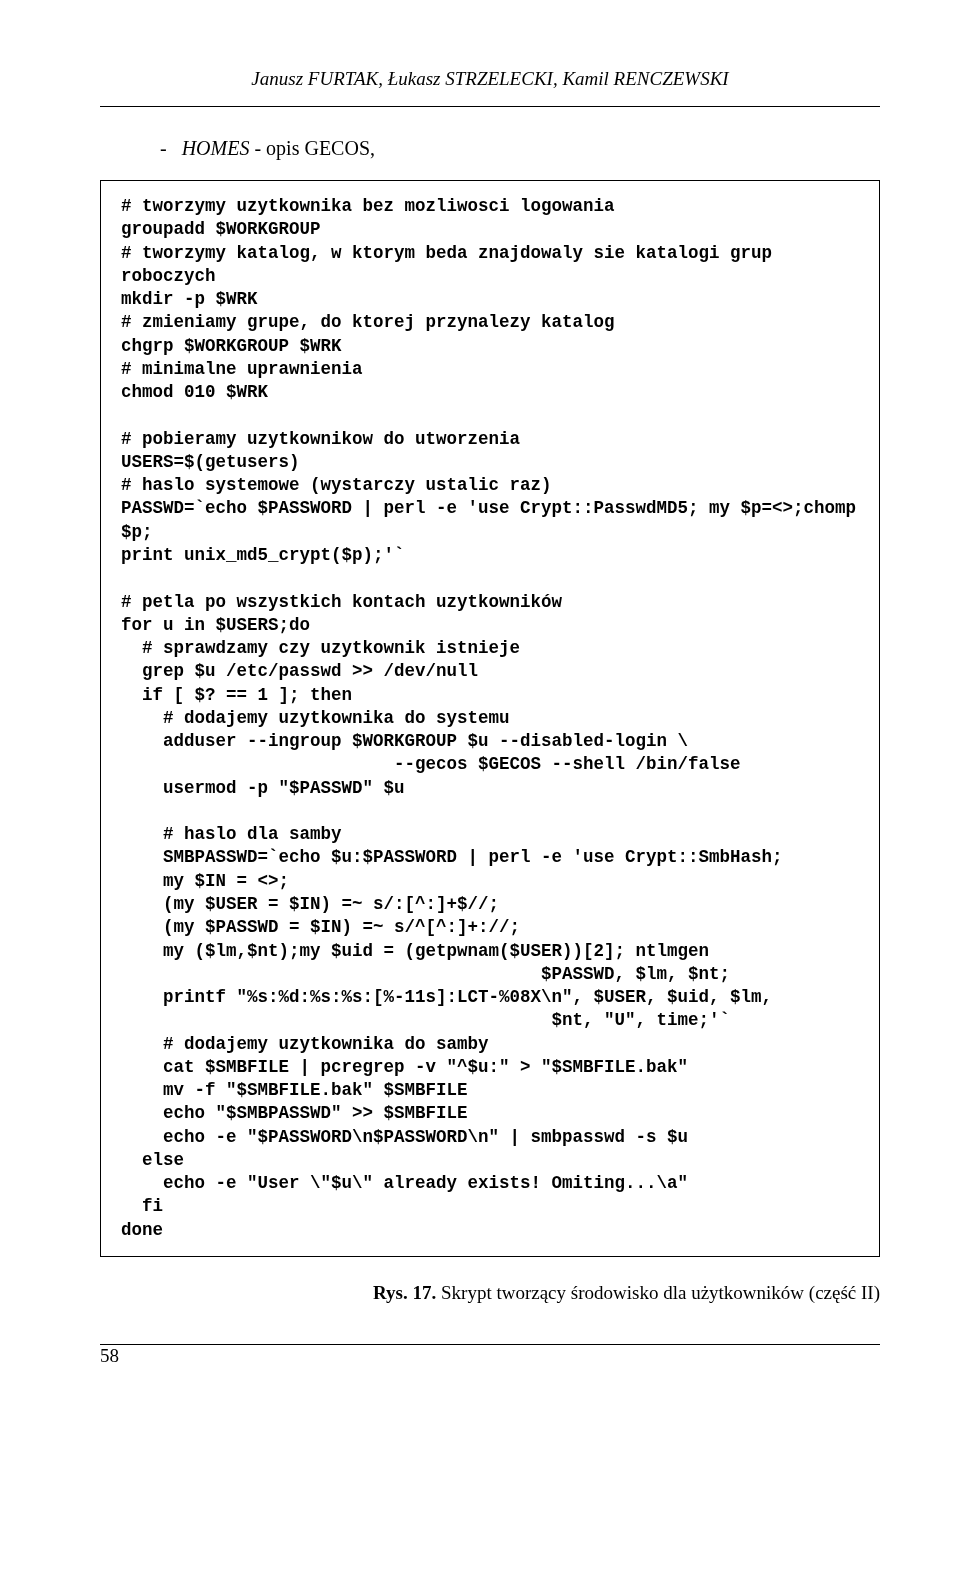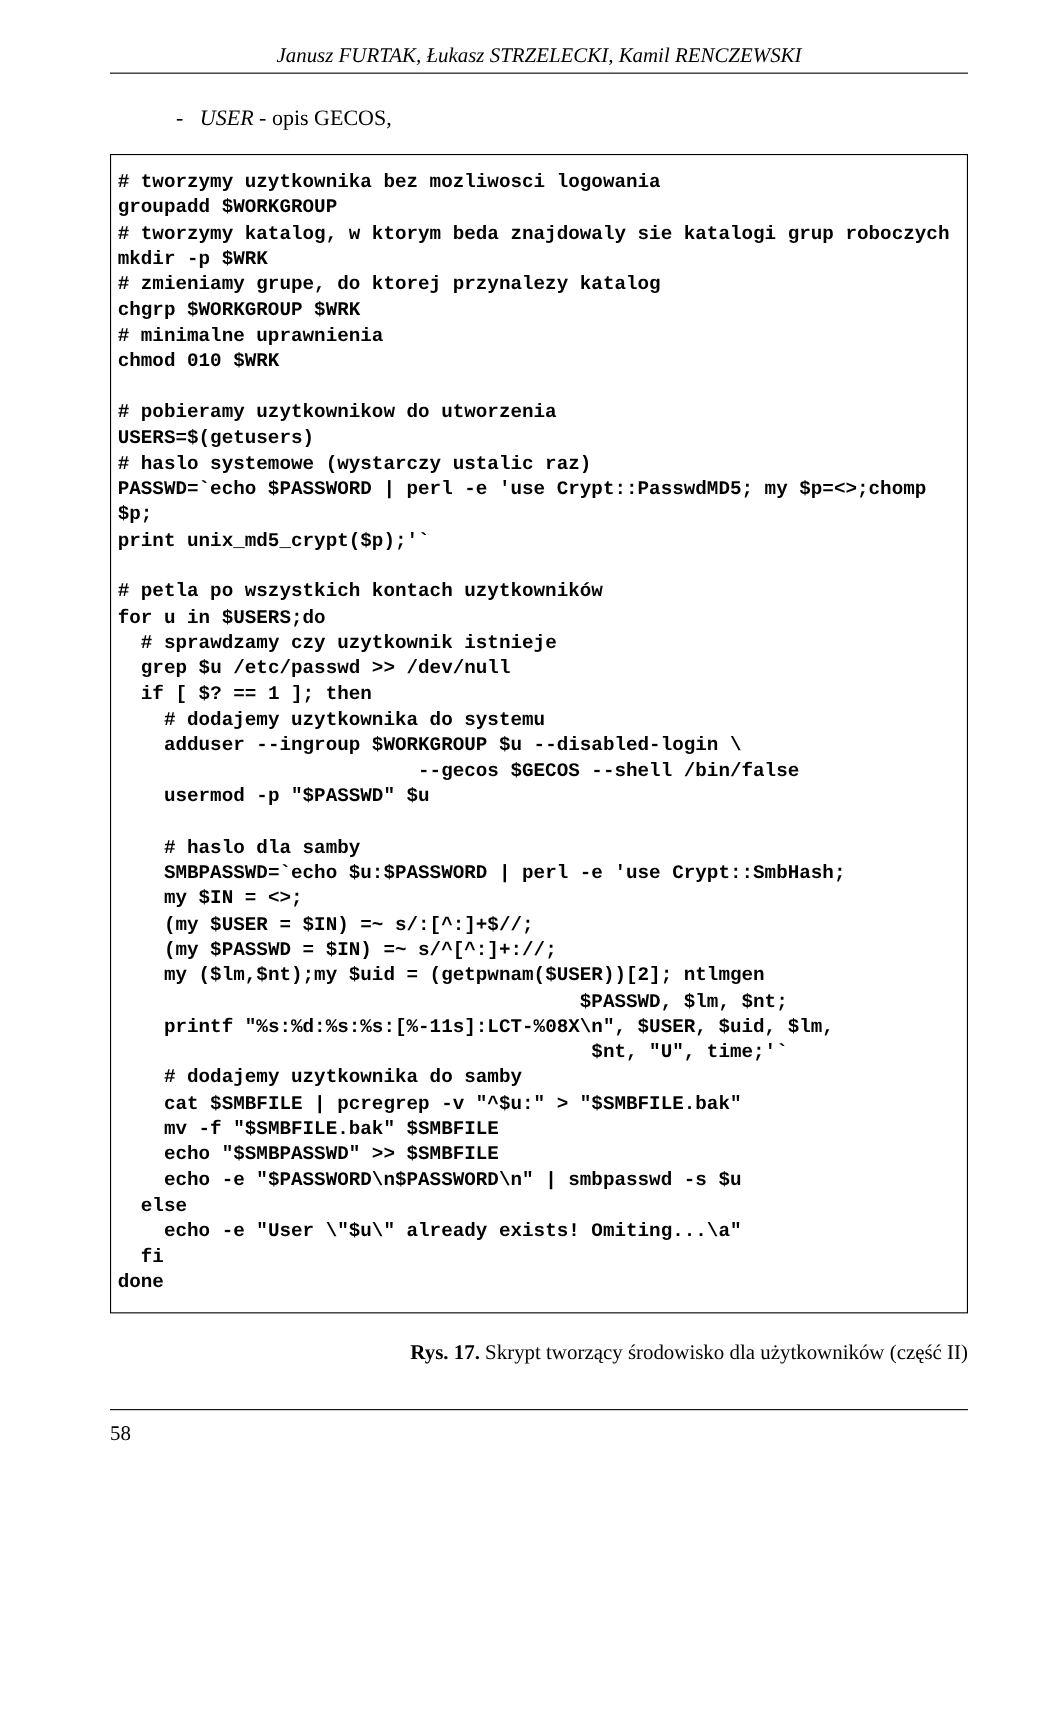--- a/index.html
+++ b/index.html
@@ -9,38 +9,39 @@
       font-family: "Times New Roman", Times, serif;
       width: 960px;
     }
     .page {
       padding: 40px 80px 30px 100px;
     }
     .header-line {
       font-style: italic;
       text-align: center;
       font-size: 19px;
-      padding-bottom: 4px;
+      padding-bottom: 16px;
       border-bottom: 1px solid #000;
       margin-bottom: 30px;
+      margin-top: 28px;
     }
     .intro-list {
       font-size: 20px;
       margin-left: 60px;
       margin-bottom: 20px;
     }
     .intro-list .item {
       margin: 2px 0;
     }
     .intro-list em {
       font-style: italic;
     }
     .code-box {
       border: 1px solid #000;
-      padding: 14px 6px;
+      padding: 14px 20px;
       font-family: "Courier New", Courier, monospace;
       font-weight: bold;
       font-size: 17.5px;
       line-height: 1.33;
       white-space: pre-wrap;
       margin-bottom: 25px;
     }
     .caption {
       text-align: right;
       font-size: 19px;
@@ -48,31 +49,31 @@
       margin-bottom: 40px;
     }
     .caption b {
       font-weight: bold;
     }
     .footer {
       display: flex;
       justify-content: space-between;
       font-size: 19px;
       border-top: 1px solid #000;
-      padding-top: 11px;
+      padding-top: 0;
     }
   </style>
 </head>
 <body>
 
 <div class="page">
   <div class="header-line">Janusz FURTAK, Łukasz STRZELECKI, Kamil RENCZEWSKI</div>
 
   <div class="intro-list">
-    <div class="item">-&nbsp;&nbsp;&nbsp;<em>USER</em><span> - opis GECOS,</span></div>
+    <div class="item">-&nbsp;&nbsp;&nbsp;<em>HOMES</em><span> - opis GECOS,</span></div>
   </div>
 
   <div class="code-box"># tworzymy uzytkownika bez mozliwosci logowania
 groupadd $WORKGROUP
 # tworzymy katalog, w ktorym beda znajdowaly sie katalogi grup roboczych
 mkdir -p $WRK
 # zmieniamy grupe, do ktorej przynalezy katalog
 chgrp $WORKGROUP $WRK
 # minimalne uprawnienia
 chmod 010 $WRK

